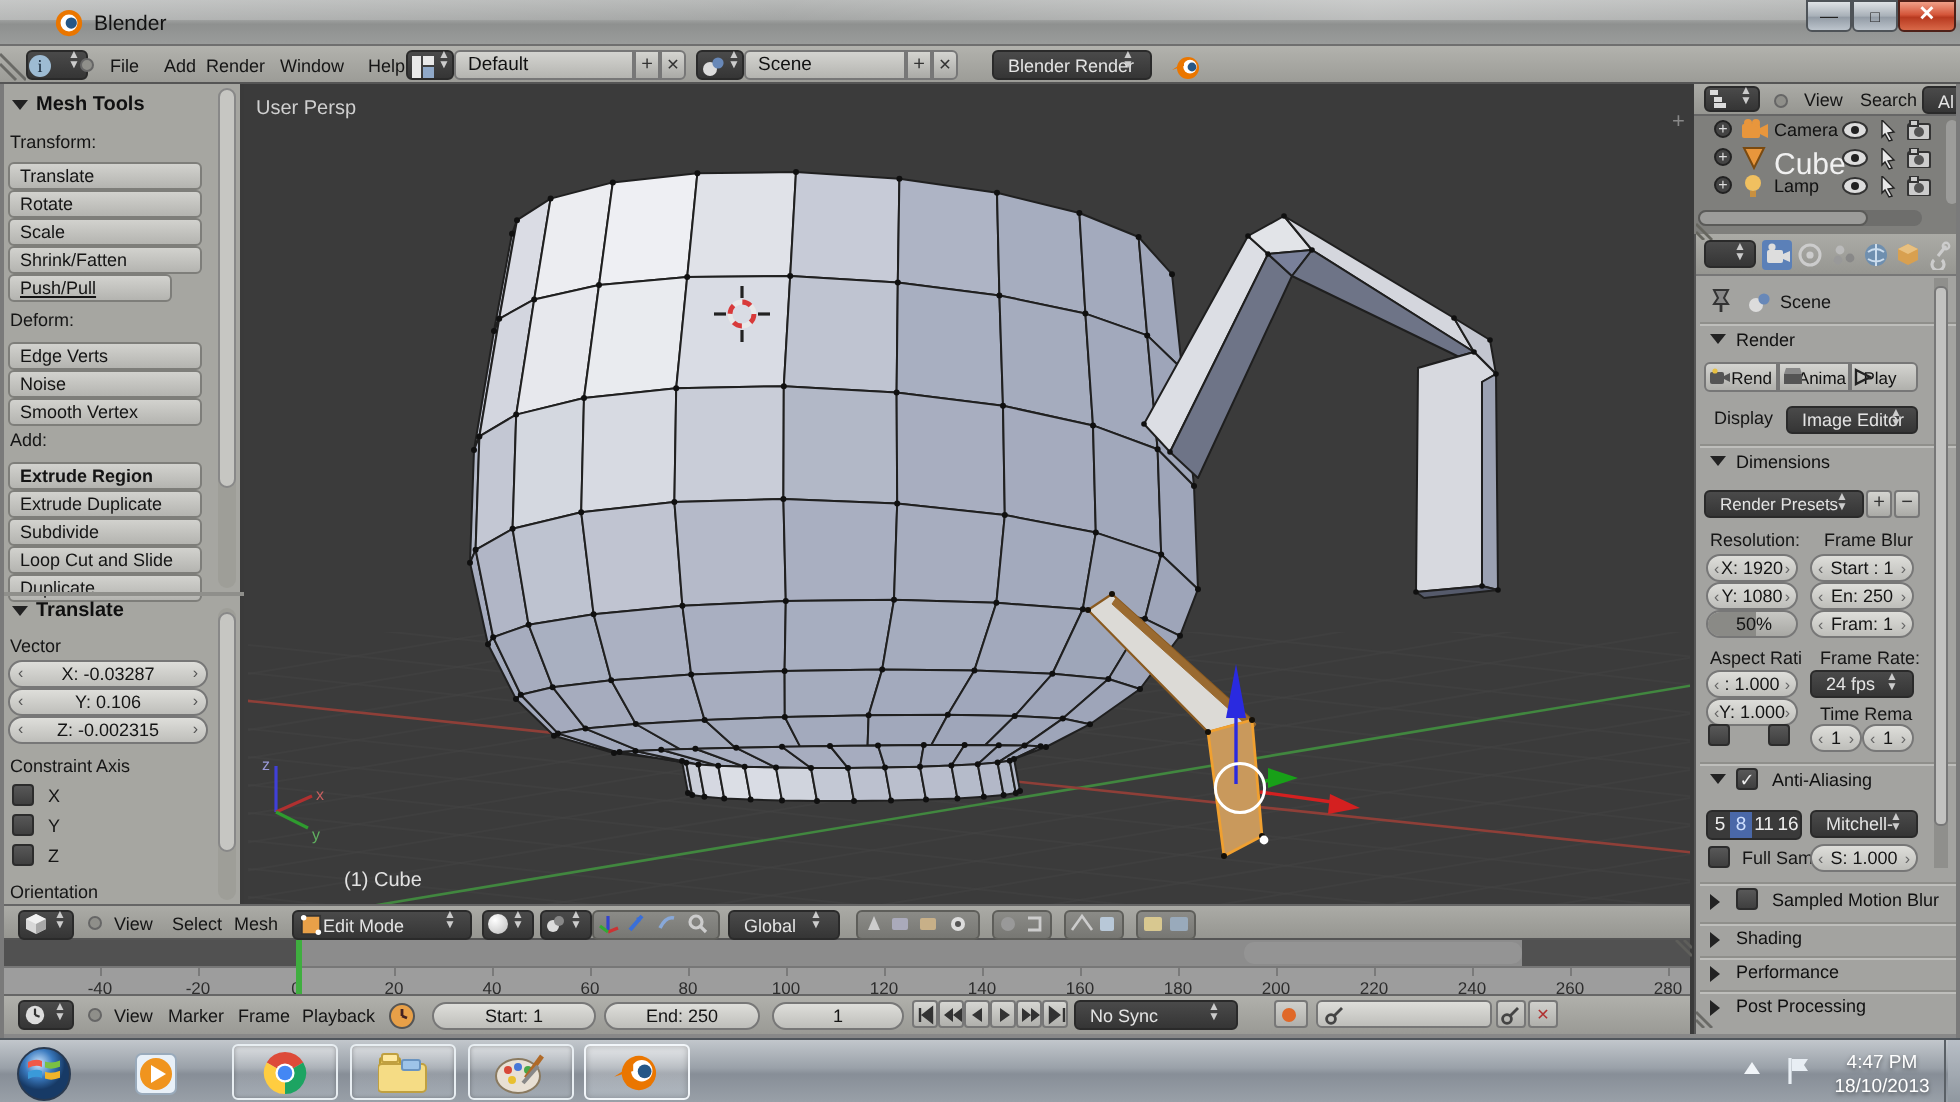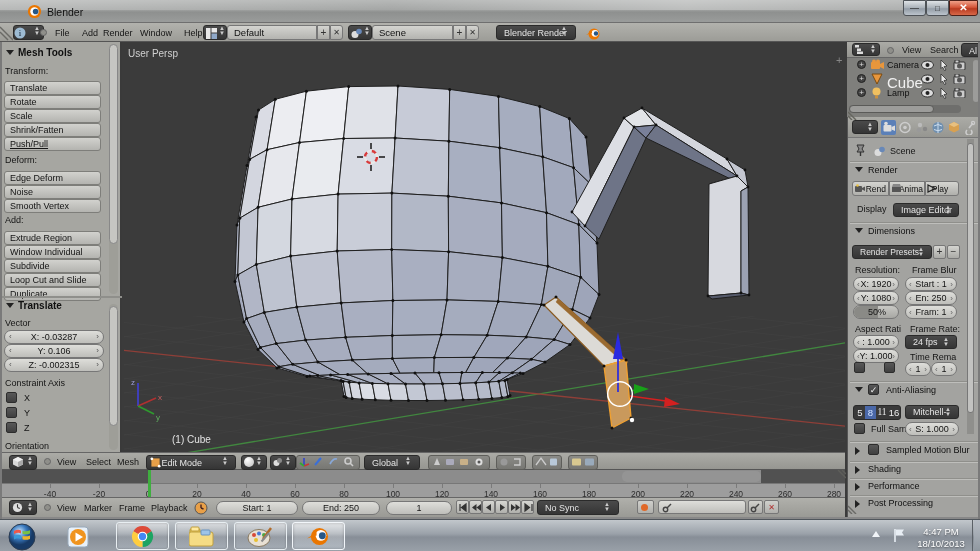--- a/index.html
+++ b/index.html
@@ -421,26 +421,26 @@
 </svg></div>
 
 <div class="abs" style="left:0;top:42px;width:122px;height:410px;background:#a6a6a1;border-right:2px solid #3a3a3a;">
  <div class="hdr" style="left:18px;top:5px;">Mesh Tools</div>
  <div class="tri trid" style="left:6px;top:8px;"></div>
  <div class="lbl" style="left:5px;top:24px;">Transform:</div>
  <div class="btn" style="left:4px;top:39px;width:97px;">Translate</div>
       <div class="btn" style="left:4px;top:53px;width:97px;">Rotate</div>
       <div class="btn" style="left:4px;top:67px;width:97px;">Scale</div>
       <div class="btn" style="left:4px;top:81px;width:97px;">Shrink/Fatten</div>
-      <div class="btn" style="left:4px;top:95px;width:97px;text-decoration:underline;">Push/Pull</div>
-      <div class="btn" style="left:4px;top:129px;width:97px;">Edge Deform</div>
+      <div class="btn" style="left:4px;top:95px;width:82px;text-decoration:underline;">Push/Pull</div>
+      <div class="btn" style="left:4px;top:129px;width:97px;">Edge Verts</div>
       <div class="btn" style="left:4px;top:143px;width:97px;">Noise</div>
       <div class="btn" style="left:4px;top:157px;width:97px;">Smooth Vertex</div>
-      <div class="btn" style="left:4px;top:189px;width:97px;">Extrude Region</div>
-      <div class="btn" style="left:4px;top:203px;width:97px;">Window Individual</div>
+      <div class="btn" style="left:4px;top:189px;width:97px;font-weight:bold;">Extrude Region</div>
+      <div class="btn" style="left:4px;top:203px;width:97px;">Extrude Duplicate</div>
       <div class="btn" style="left:4px;top:217px;width:97px;">Subdivide</div>
       <div class="btn" style="left:4px;top:231px;width:97px;">Loop Cut and Slide</div>
       <div class="btn" style="left:4px;top:245px;width:97px;">Duplicate</div>
  <div class="lbl" style="left:5px;top:113px;">Deform:</div>
  <div class="lbl" style="left:5px;top:173px;">Add:</div>
  <div class="abs" style="left:0;top:254px;width:122px;height:2px;background:#8f8f8b;"></div>
  <div class="hdr" style="left:18px;top:258px;">Translate</div>
  <div class="tri trid" style="left:6px;top:261px;"></div>
  <div class="lbl" style="left:5px;top:276px;">Vector</div>
  <div class="pill" style="left:4px;top:288px;width:100px;">X: -0.03287<span style="position:absolute;left:4px;top:0;color:#555;font-size:8px;">‹</span><span style="position:absolute;right:4px;top:0;color:#555;font-size:8px;">›</span></div>
@@ -811,21 +811,21 @@
  <div class="chk" style="left:36px;top:245px;"></div>
  <div class="pill" style="left:57px;top:245px;width:26px;"><span style="position:absolute;left:3px;top:1px;color:#666;font-size:8px;">‹</span>1<span style="position:absolute;right:3px;top:1px;color:#666;font-size:8px;">›</span></div>
  <div class="pill" style="left:83px;top:245px;width:26px;"><span style="position:absolute;left:3px;top:1px;color:#666;font-size:8px;">‹</span>1<span style="position:absolute;right:3px;top:1px;color:#666;font-size:8px;">›</span></div>
  <div class="sep" style="left:2px;top:264px;width:128px;"></div>
  <div class="tri trid" style="left:7px;top:270px;"></div>
       <div class="chk" style="left:20px;top:267px;color:#eee;font-size:9px;line-height:10px;text-align:center;">✓</div>
       <div class="hdr" style="left:38px;top:268px;font-weight:normal;font-size:9px;">Anti-Aliasing</div>
  <div class="abs" style="left:5px;top:288px;width:48px;height:15px;background:#3a3a3a;border:1px solid #2a2a2a;border-radius:3px;"></div>
  <div class="abs" style="left:7px;top:289px;width:10px;height:13px;color:#eee;font-size:9.5px;text-align:center;line-height:13px;">5</div>
  <div class="abs" style="left:17px;top:289px;width:11px;height:13px;background:#4a68a8;color:#cfe0ff;font-size:9.5px;text-align:center;line-height:13px;">8</div>
- <div class="abs" style="left:28px;top:289px;width:12px;height:13px;color:#eee;font-size:9.5px;text-align:center;line-height:13px;font-family:Liberation Serif, serif;">11</div>
+ <div class="abs" style="left:28px;top:289px;width:12px;height:13px;color:#eee;font-size:9.5px;text-align:center;line-height:13px;">11</div>
  <div class="abs" style="left:40px;top:289px;width:12px;height:13px;color:#eee;font-size:9.5px;text-align:center;line-height:13px;">16</div>
  <div class="dark" style="left:57px;top:288px;width:54px;height:14px;line-height:13px;">Mitchell-</div>
       <div class="darr" style="left:97px;top:289.5px;">▲<br>▼</div>
  <div class="chk" style="left:6px;top:306px;"></div>
  <div class="lbl" style="left:23px;top:307px;">Full Sam</div>
  <div class="pill" style="left:57px;top:305px;width:54px;"><span style="position:absolute;left:3px;top:1px;color:#666;font-size:8px;">‹</span>S: 1.000<span style="position:absolute;right:3px;top:1px;color:#666;font-size:8px;">›</span></div>
  <div class="sep" style="left:2px;top:324px;width:128px;"></div>
  <div class="tri trir" style="left:7px;top:330px;"></div>
       <div class="chk" style="left:20px;top:327px;"></div>
       <div class="hdr" style="left:38px;top:328px;font-weight:normal;font-size:9px;">Sampled Motion Blur</div>

